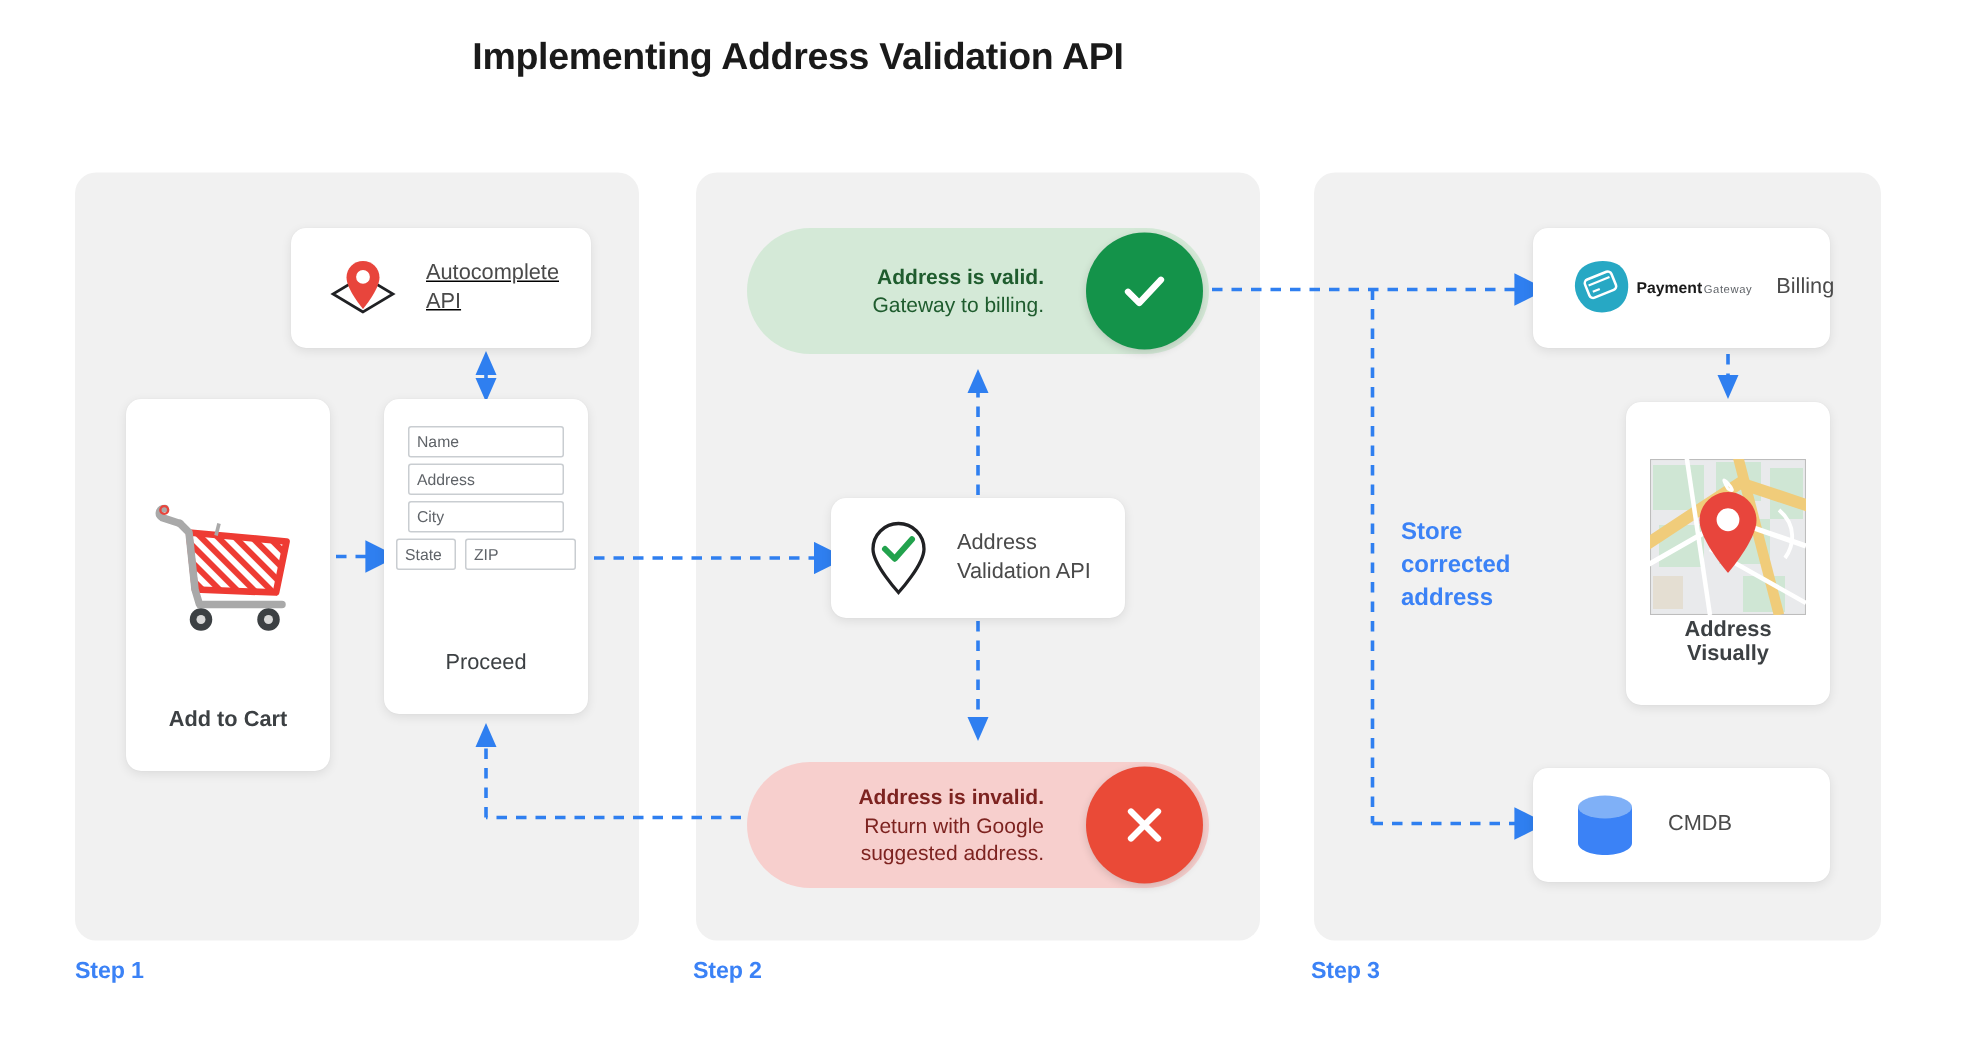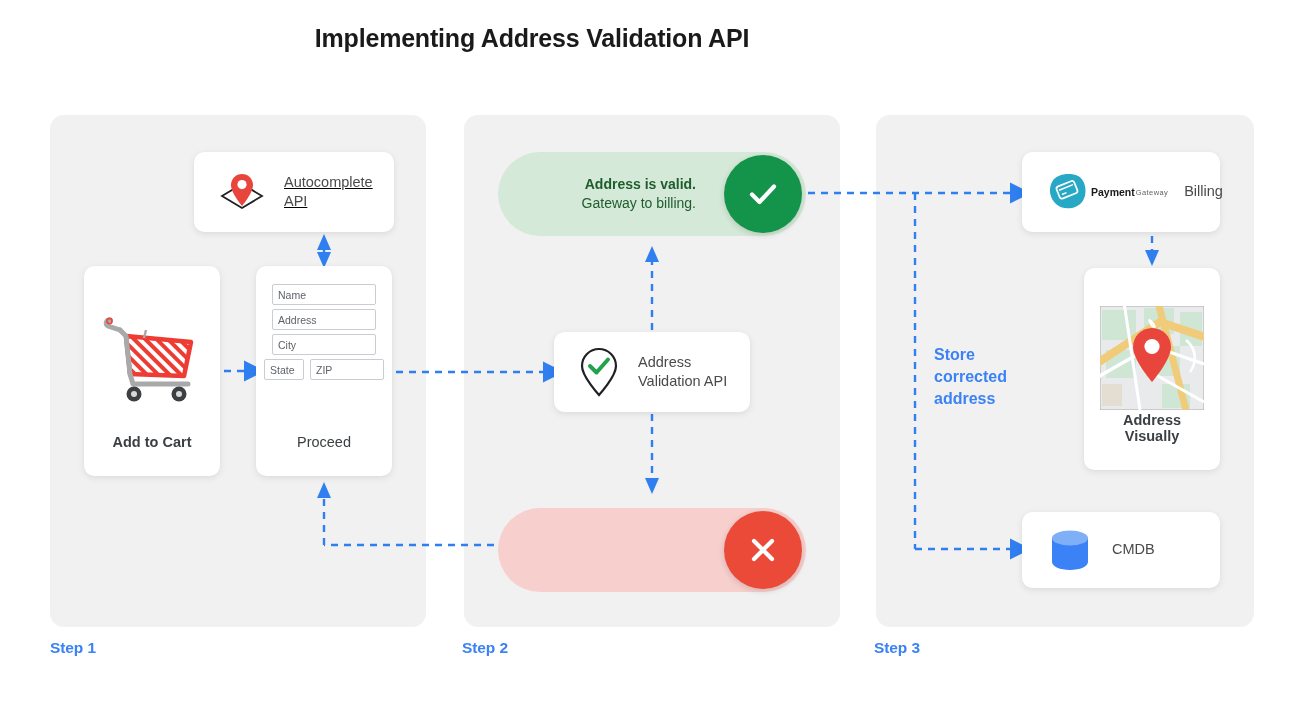--- a/index.html
+++ b/index.html
@@ -69,21 +69,21 @@
     justify-content: center;
   }
   .card-label {
     font-size: 14.5px;
     color: #4a4a4a;
     line-height: 1.32;
   }
 
   
   #card-autocomplete { left: 194px; top: 152px; width: 200px; height: 80px; text-decoration: underline; }
-  #card-addtocart    { left: 84px;  top: 266px; width: 136px; height: 210px; }
+  #card-addtocart    { left: 84px;  top: 266px; width: 136px; height: 248px; }
   #card-checkout     { left: 256px; top: 266px; width: 136px; height: 210px; }
   #card-validation   { left: 554px; top: 332px; width: 196px; height: 80px; }
   #card-billing      { left: 1022px; top: 152px; width: 198px; height: 80px; }
   #card-map          { left: 1084px; top: 268px; width: 136px; height: 202px; }
   #card-cmdb         { left: 1022px; top: 512px; width: 198px; height: 76px; }
 
   
   .form-stack {
     display: flex;
     flex-direction: column;
@@ -289,20 +289,25 @@
       <path d="M14,21 L20.5,27.5 L32,14.5" fill="none" stroke="#22a24d" stroke-width="4" stroke-linecap="round" stroke-linejoin="round"></path>
     </svg>
   </span>
   <span class="card-label">
     <span>Address</span><br>
     <span>Validation API</span>
   </span>
 </div>
 
 <div class="pill" id="pill-invalid">
+  <div class="pill-text">
+    <div class="t1">Address is invalid.</div>
+    <div class="t2">Return with Google</div>
+    <div class="t2">suggested address.</div>
+  </div>
   <div class="pill-badge badge-red">
     <svg width="40" height="40" viewBox="0 0 40 40">
       <path d="M11,11 L29,29 M29,11 L11,29" fill="none" stroke="#ffffff" stroke-width="4.2" stroke-linecap="round"></path>
     </svg>
   </div>
 </div>
 
 <div class="card card-h" id="card-billing">
   <span class="icon-wrap" style="flex-direction:row;gap:1px">
     <svg width="46" height="40" viewBox="0 0 46 40">

